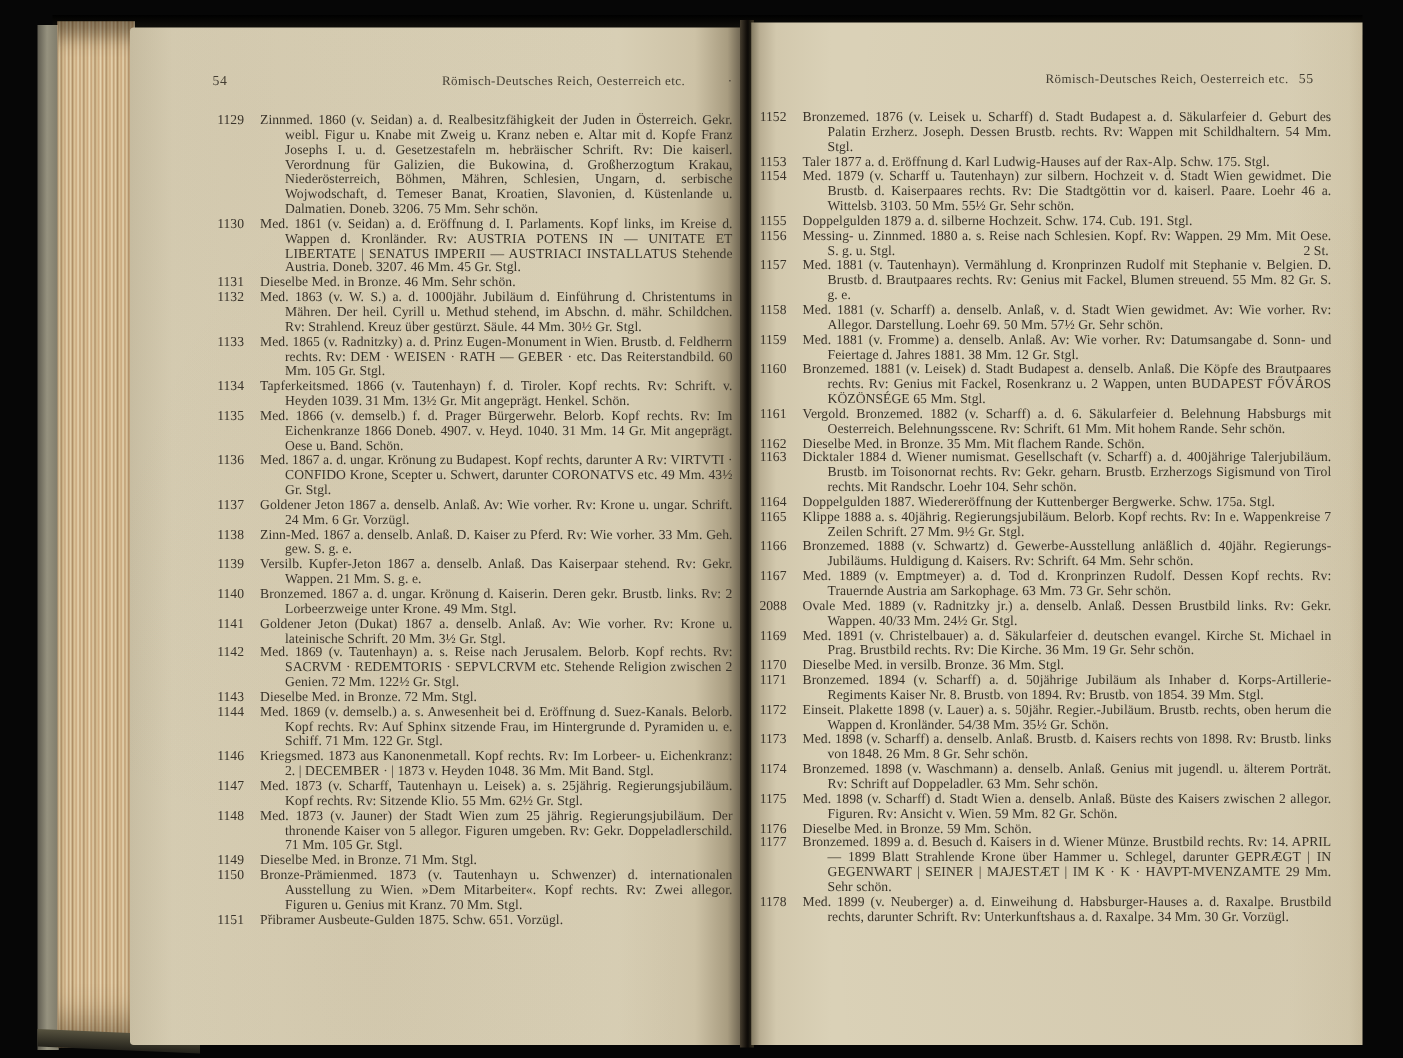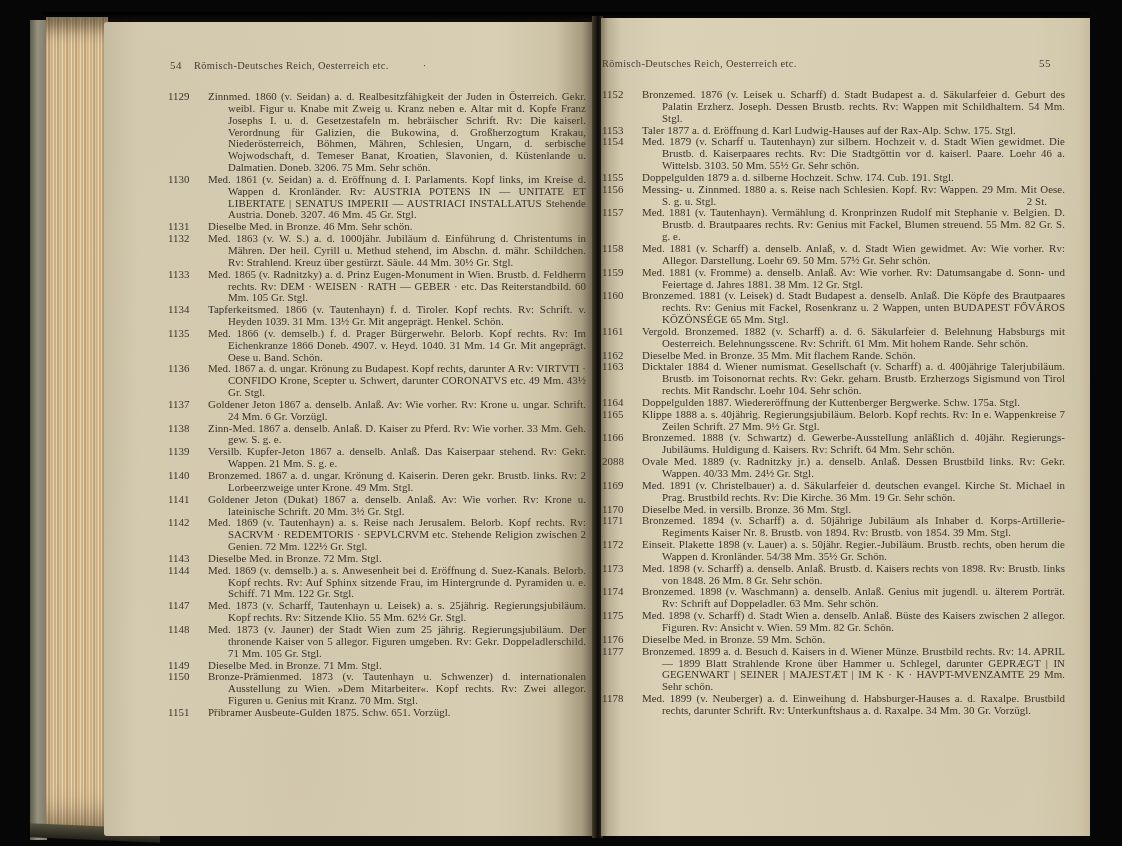--- a/index.html
+++ b/index.html
@@ -61,33 +61,33 @@
 
   
   .content{position:absolute;color:#39332a;font-size:10.9px;line-height:11.85px;}
   .content-left{left:168px;top:58px;width:418px;}
   .content-right{left:602px;top:56px;width:463px;}
 
   .head-row{position:relative;height:24px;margin-bottom:9px;font-size:10.4px;color:#443e33;}
   .page-num{position:absolute;top:2px;font-size:11px;letter-spacing:.5px;}
   .page-num.left-pos{left:2px;}
   .page-num.right-pos{right:14px;}
-  .run-head{text-align:left;letter-spacing:.35px;padding-top:2px;}
+  .run-head{text-align:right;letter-spacing:.35px;padding-top:2px;}
   .content-left .run-head{padding-left:26px;}
   .content-right .run-head{padding-right:34px;}
   .head-mark{margin-left:34px;}
 
   .entry{
     position:relative;
     padding-left:60px;text-indent:-60px;
     text-align:justify;
     letter-spacing:.05px;
   }
-  .num{display:inline-block;width:33px;text-align:left;margin-right:7px;text-indent:0;}
-  .right-note{position:absolute;right:18px;top:11.9px;text-indent:0;}
+  .num{display:inline-block;width:33px;text-align:center;margin-right:7px;text-indent:0;}
+  .right-note{position:absolute;right:2px;top:11.9px;text-indent:0;}
 </style>
 </head>
 <body>
 
 <div class="stage">
 
   <div class="book-top-edge"></div>
   <div class="binding-line"></div>
   <div class="cover-edge-left"></div>
   <div class="page-edges-left"></div>
@@ -130,20 +130,21 @@
 
         <div class="entry"><span class="num">1141</span><span class="etext">Goldener Jeton (Dukat) 1867 a. denselb. Anlaß. Av: Wie vorher. Rv: Krone u. lateinische Schrift. 20 Mm. 3½ Gr. Stgl.</span></div>
 
         <div class="entry"><span class="num">1142</span><span class="etext">Med. 1869 (v. Tautenhayn) a. s. Reise nach Jerusalem. Belorb. Kopf rechts. Rv: SACRVM · REDEMTORIS · SEPVLCRVM etc. Stehende Religion zwischen 2 Genien. 72 Mm. 122½ Gr. Stgl.</span></div>
 
         <div class="entry"><span class="num">1143</span><span class="etext">Dieselbe Med. in Bronze. 72 Mm. Stgl.</span></div>
 
         <div class="entry"><span class="num">1144</span><span class="etext">Med. 1869 (v. demselb.) a. s. Anwesenheit bei d. Eröffnung d. Suez-Kanals. Belorb. Kopf rechts. Rv: Auf Sphinx sitzende Frau, im Hintergrunde d. Pyramiden u. e. Schiff. 71 Mm. 122 Gr. Stgl.</span></div>
 
 
+        <div class="entry"><span class="num">1146</span><span class="etext">Kriegsmed. 1873 aus Kanonenmetall. Kopf rechts. Rv: Im Lorbeer- u. Eichenkranz: 2. | DECEMBER · | 1873 v. Heyden 1048. 36 Mm. Mit Band. Stgl.</span></div>
 
         <div class="entry"><span class="num">1147</span><span class="etext">Med. 1873 (v. Scharff, Tautenhayn u. Leisek) a. s. 25jährig. Regierungsjubiläum. Kopf rechts. Rv: Sitzende Klio. 55 Mm. 62½ Gr. Stgl.</span></div>
 
         <div class="entry"><span class="num">1148</span><span class="etext">Med. 1873 (v. Jauner) der Stadt Wien zum 25 jährig. Regierungsjubiläum. Der thronende Kaiser von 5 allegor. Figuren umgeben. Rv: Gekr. Doppeladlerschild. 71 Mm. 105 Gr. Stgl.</span></div>
 
         <div class="entry"><span class="num">1149</span><span class="etext">Dieselbe Med. in Bronze. 71 Mm. Stgl.</span></div>
 
         <div class="entry"><span class="num">1150</span><span class="etext">Bronze-Prämienmed. 1873 (v. Tautenhayn u. Schwenzer) d. internationalen Ausstellung zu Wien. »Dem Mitarbeiter«. Kopf rechts. Rv: Zwei allegor. Figuren u. Genius mit Kranz. 70 Mm. Stgl.</span></div>
 
         <div class="entry"><span class="num">1151</span><span class="etext">Přibramer Ausbeute-Gulden 1875. Schw. 651. Vorzügl.</span></div>
@@ -180,20 +181,21 @@
         <div class="entry"><span class="num">1162</span><span class="etext">Dieselbe Med. in Bronze. 35 Mm. Mit flachem Rande. Schön.</span></div>
 
         <div class="entry"><span class="num">1163</span><span class="etext">Dicktaler 1884 d. Wiener numismat. Gesellschaft (v. Scharff) a. d. 400jährige Talerjubiläum. Brustb. im Toisonornat rechts. Rv: Gekr. geharn. Brustb. Erzherzogs Sigismund von Tirol rechts. Mit Randschr. Loehr 104. Sehr schön.</span></div>
 
         <div class="entry"><span class="num">1164</span><span class="etext">Doppelgulden 1887. Wiedereröffnung der Kuttenberger Bergwerke. Schw. 175a. Stgl.</span></div>
 
         <div class="entry"><span class="num">1165</span><span class="etext">Klippe 1888 a. s. 40jährig. Regierungsjubiläum. Belorb. Kopf rechts. Rv: In e. Wappenkreise 7 Zeilen Schrift. 27 Mm. 9½ Gr. Stgl.</span></div>
 
         <div class="entry"><span class="num">1166</span><span class="etext">Bronzemed. 1888 (v. Schwartz) d. Gewerbe-Ausstellung anläßlich d. 40jähr. Regierungs-Jubiläums. Huldigung d. Kaisers. Rv: Schrift. 64 Mm. Sehr schön.</span></div>
 
+        <div class="entry"><span class="num">1167</span><span class="etext">Med. 1889 (v. Emptmeyer) a. d. Tod d. Kronprinzen Rudolf. Dessen Kopf rechts. Rv: Trauernde Austria am Sarkophage. 63 Mm. 73 Gr. Sehr schön.</span></div>
 
         <div class="entry"><span class="num">2088</span><span class="etext">Ovale Med. 1889 (v. Radnitzky jr.) a. denselb. Anlaß. Dessen Brustbild links. Rv: Gekr. Wappen. 40/33 Mm. 24½ Gr. Stgl.</span></div>
 
         <div class="entry"><span class="num">1169</span><span class="etext">Med. 1891 (v. Christelbauer) a. d. Säkularfeier d. deutschen evangel. Kirche St. Michael in Prag. Brustbild rechts. Rv: Die Kirche. 36 Mm. 19 Gr. Sehr schön.</span></div>
 
         <div class="entry"><span class="num">1170</span><span class="etext">Dieselbe Med. in versilb. Bronze. 36 Mm. Stgl.</span></div>
 
         <div class="entry"><span class="num">1171</span><span class="etext">Bronzemed. 1894 (v. Scharff) a. d. 50jährige Jubiläum als Inhaber d. Korps-Artillerie-Regiments Kaiser Nr. 8. Brustb. von 1894. Rv: Brustb. von 1854. 39 Mm. Stgl.</span></div>
 
         <div class="entry"><span class="num">1172</span><span class="etext">Einseit. Plakette 1898 (v. Lauer) a. s. 50jähr. Regier.-Jubiläum. Brustb. rechts, oben herum die Wappen d. Kronländer. 54/38 Mm. 35½ Gr. Schön.</span></div>

